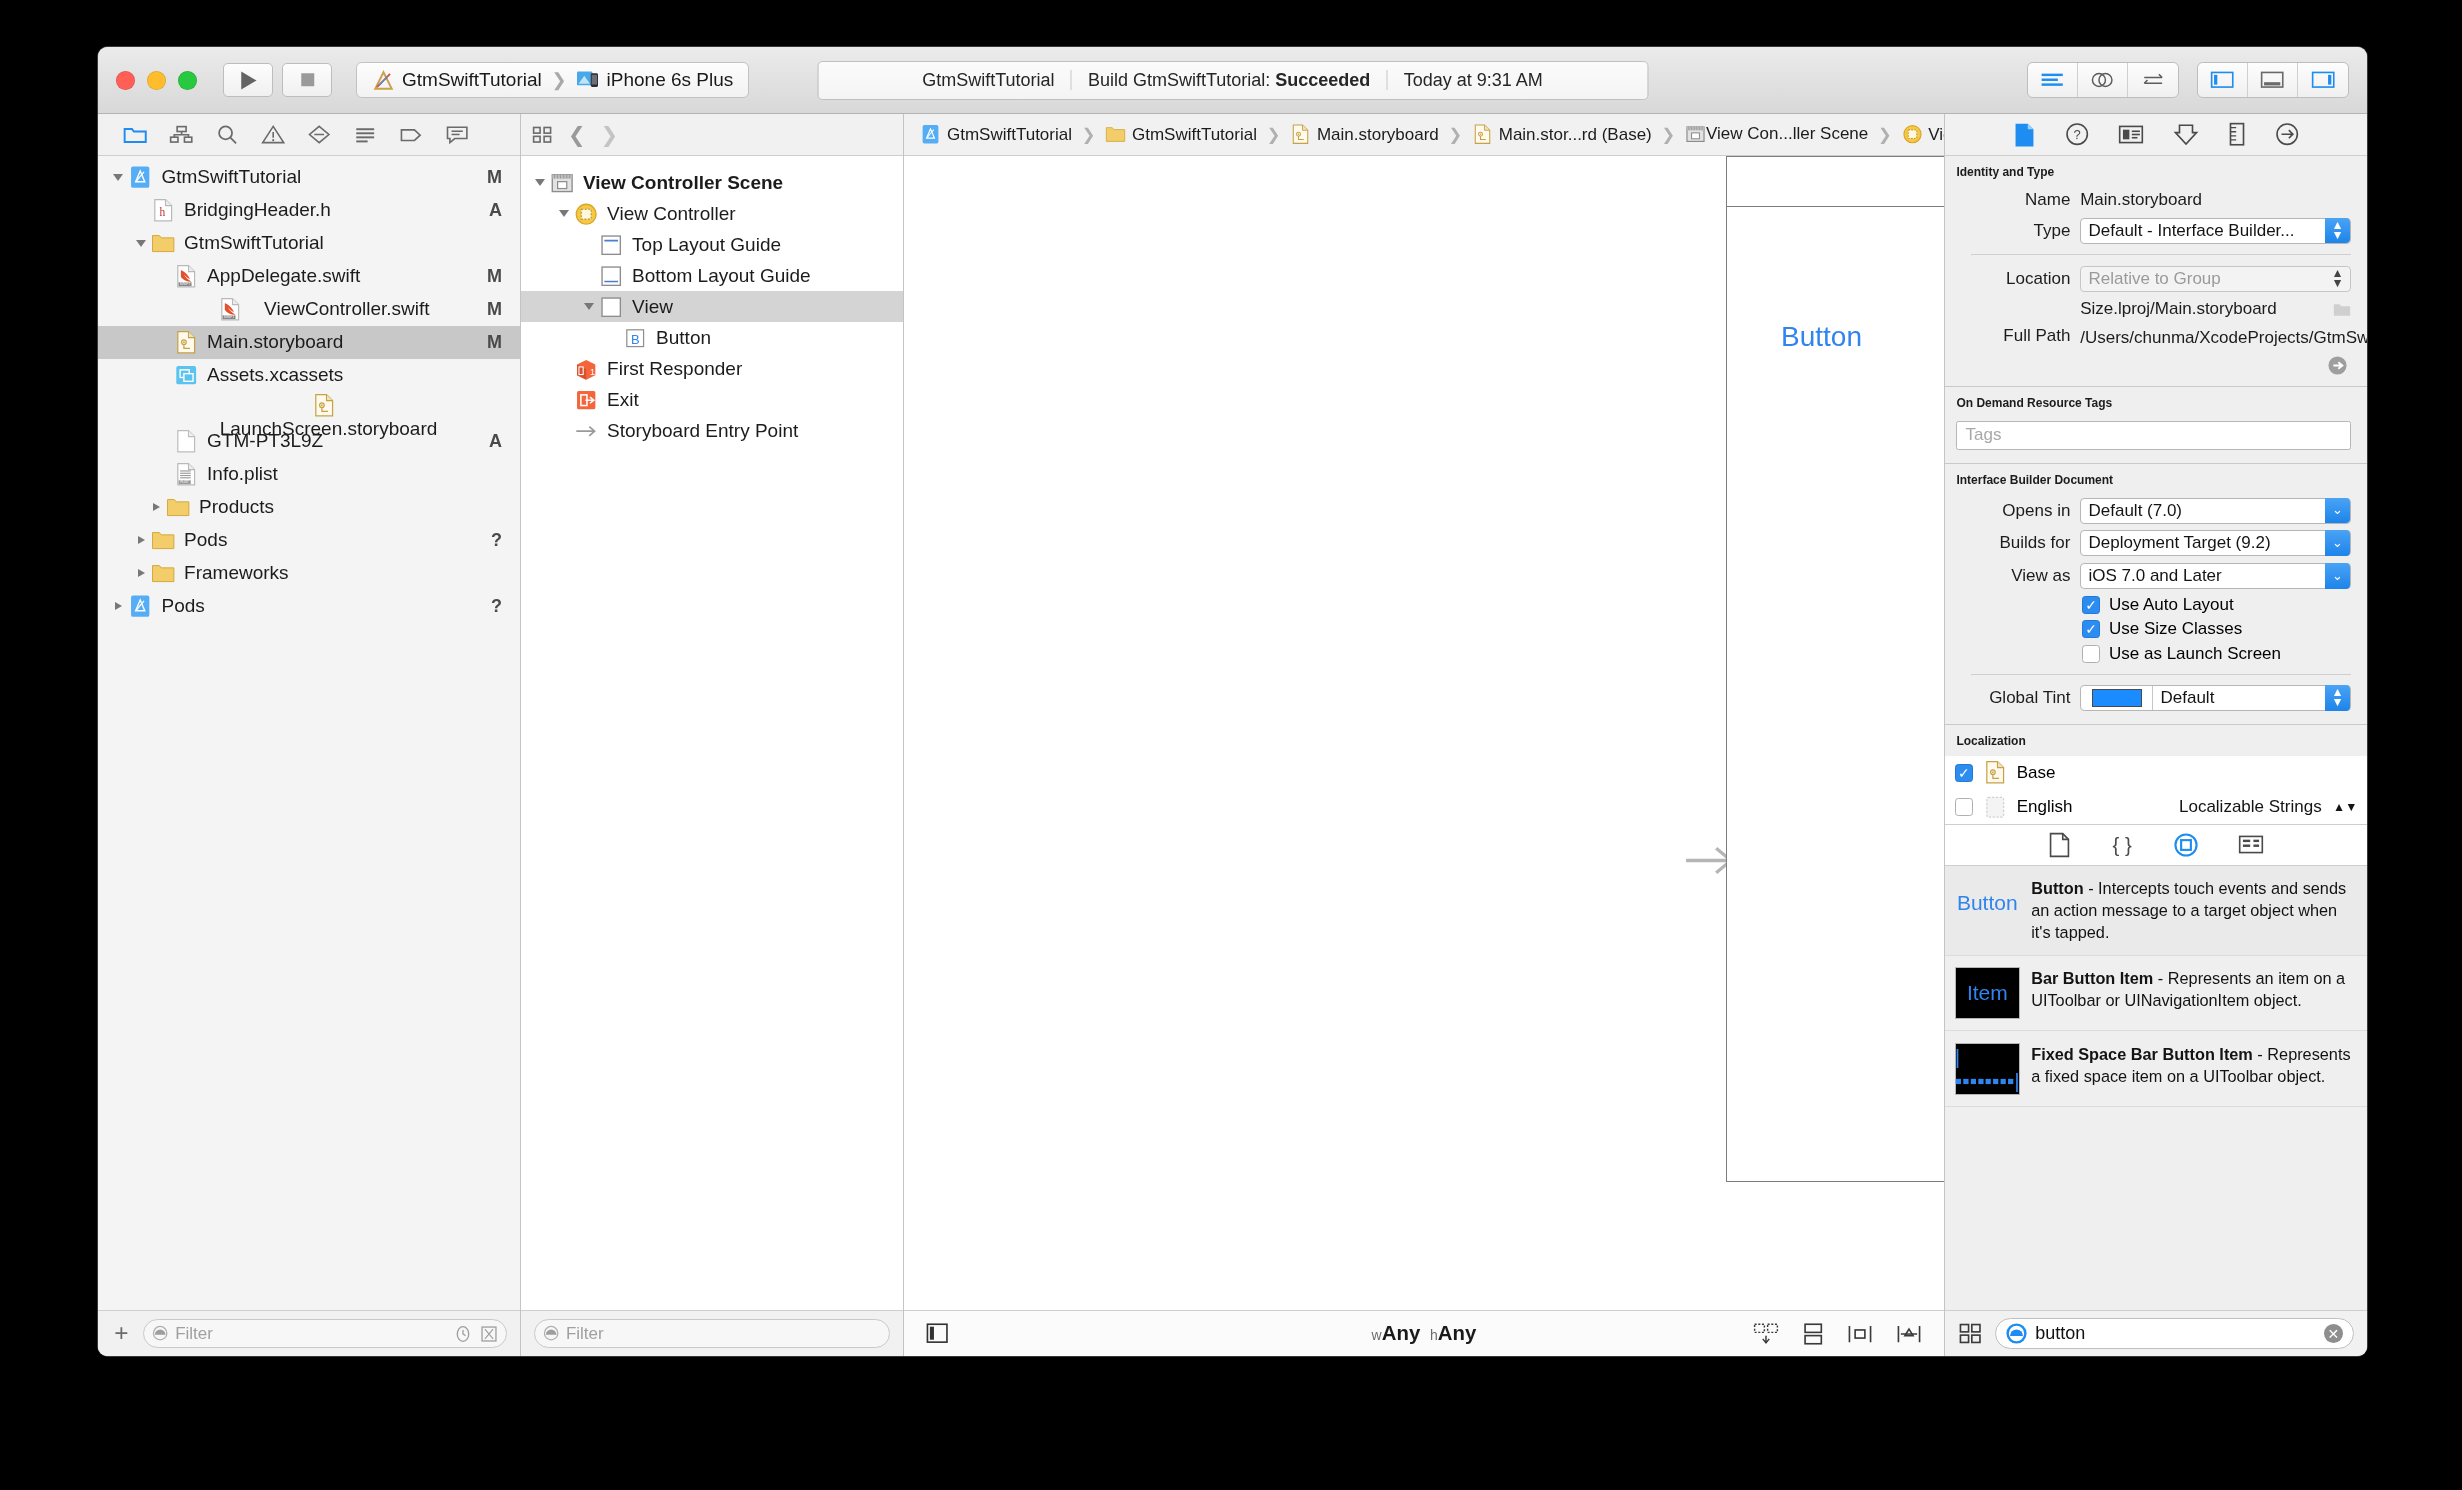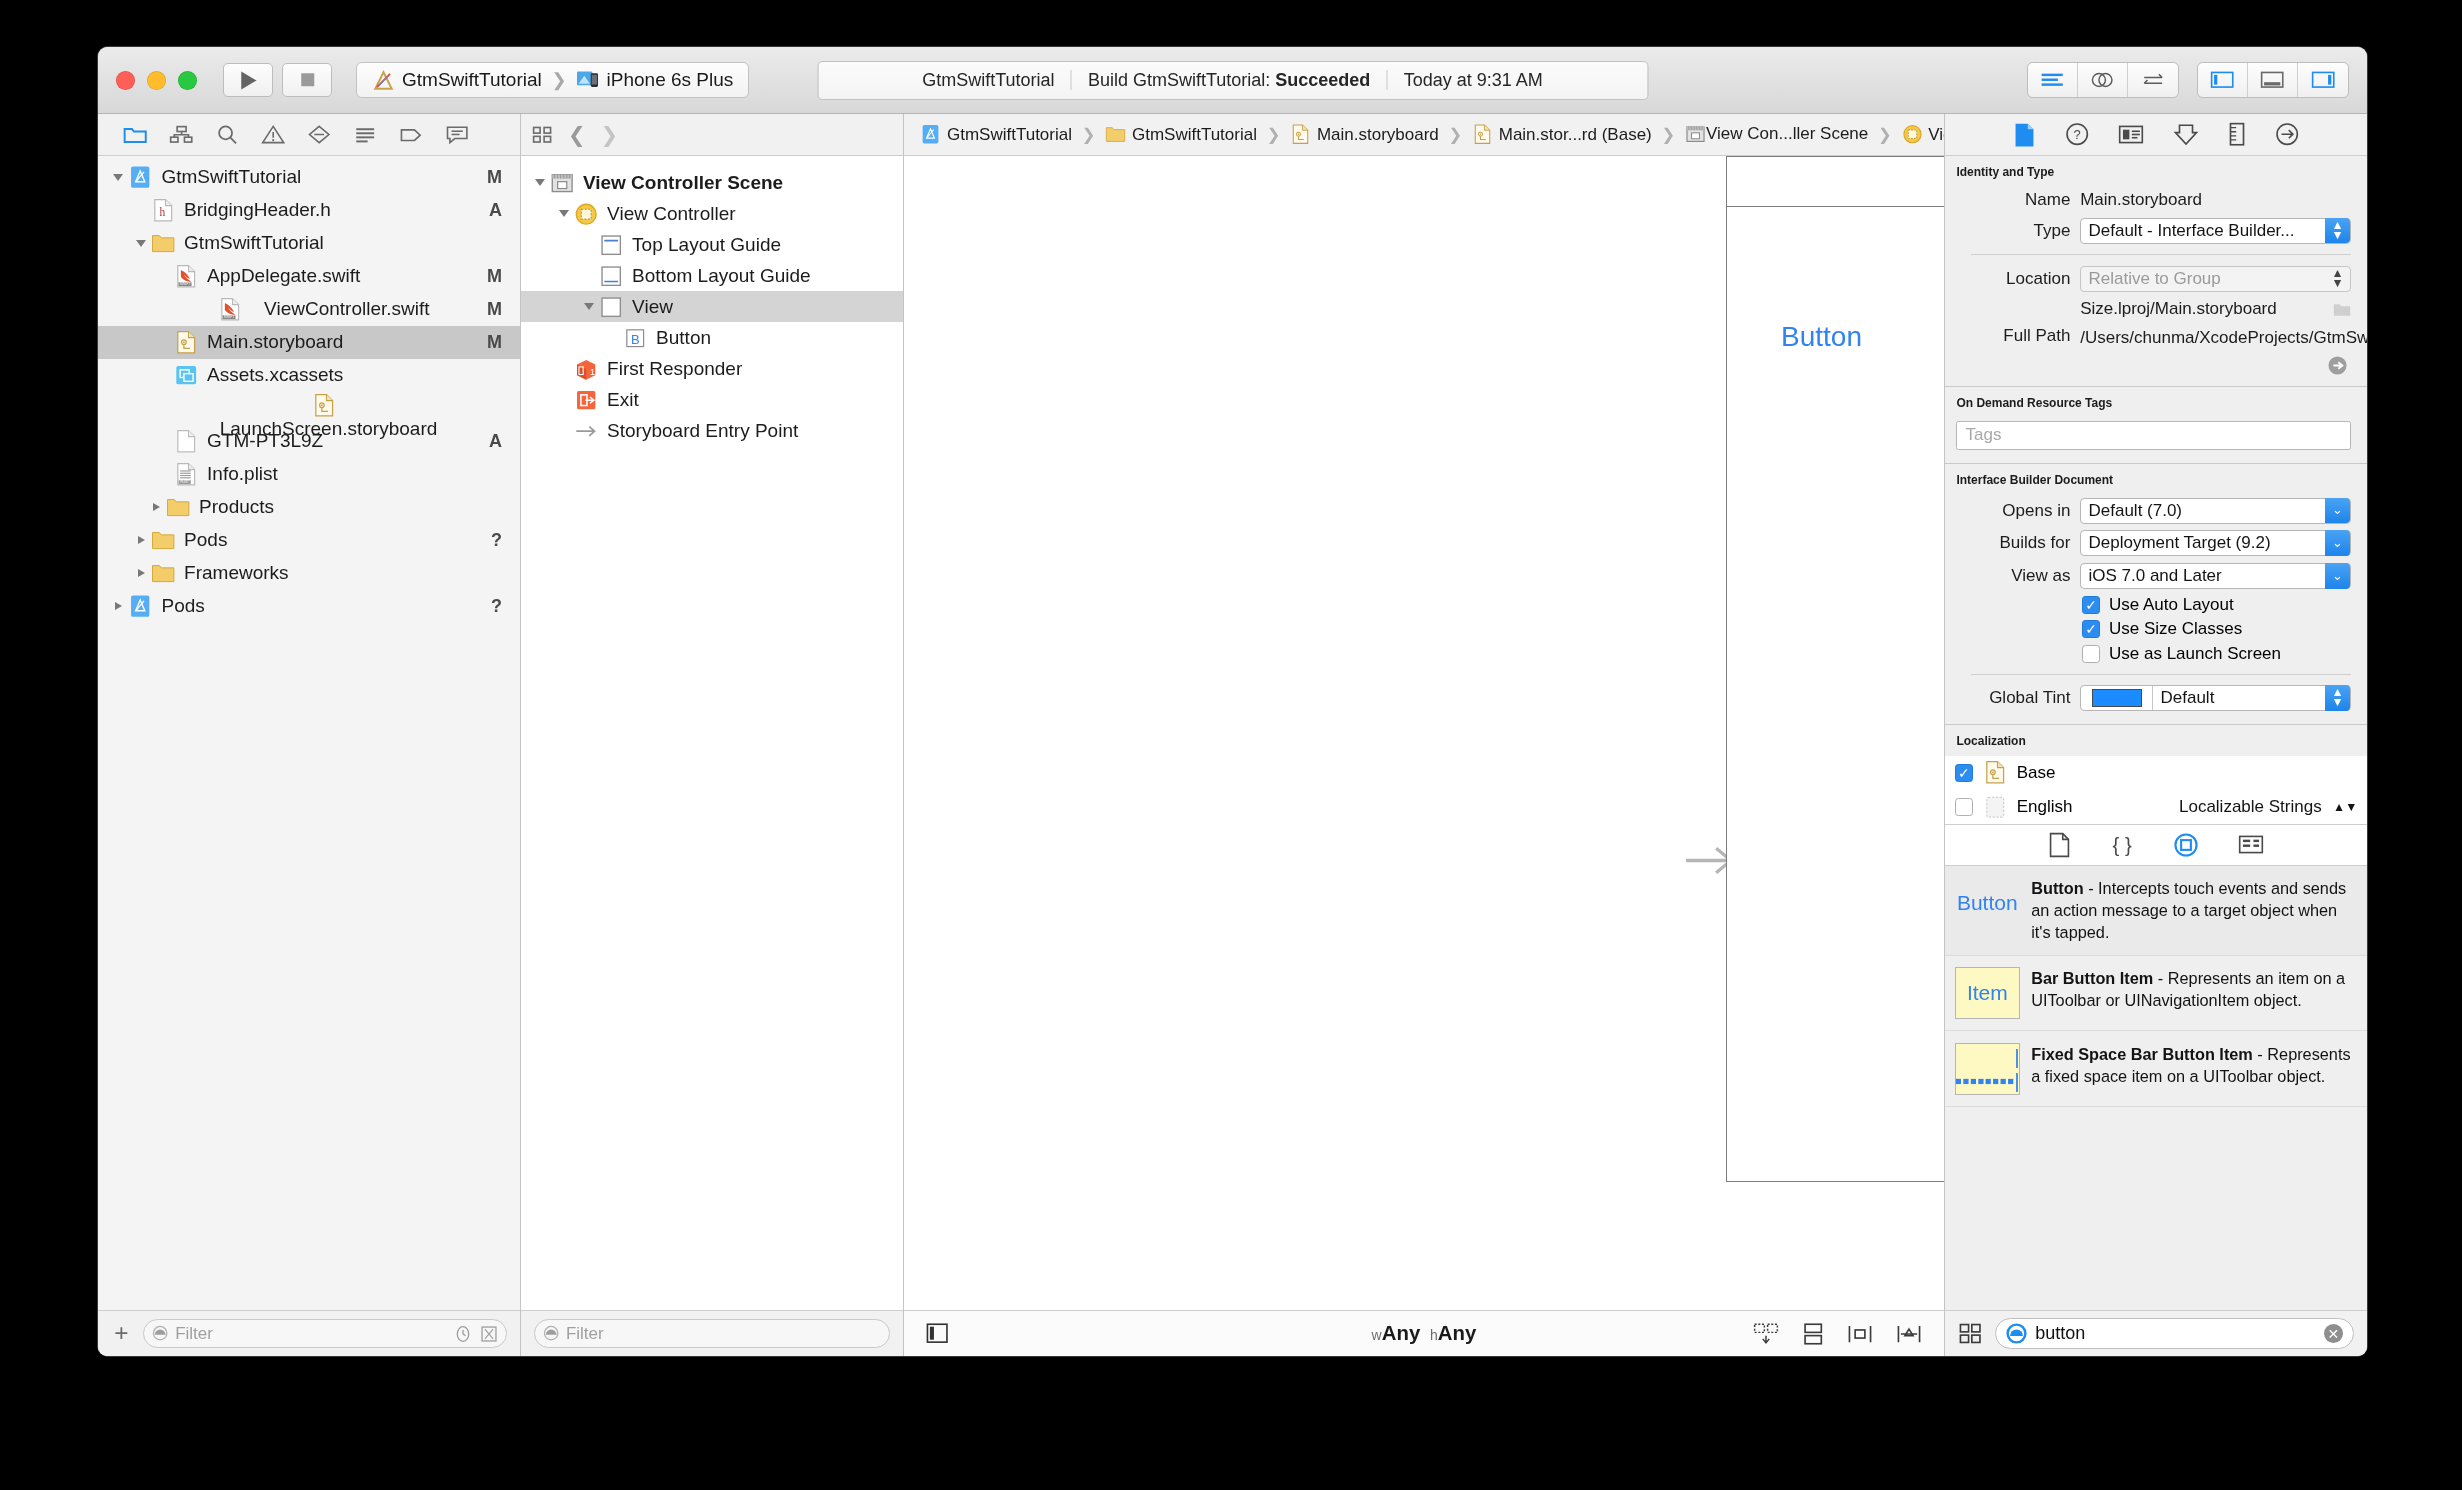--- a/index.html
+++ b/index.html
@@ -271,21 +271,21 @@
   .libitem {
     display: flex; gap: 11.4px; padding: 11.4px 11.4px 11.4px 9.8px;
     border-bottom: 0.8px solid #dcdcdc; align-items: flex-start;
   }
   .libitem.sel { background: #eaeaea; }
   .libthumb {
     width: 65px; height: 52px; flex: none;
     display: flex; align-items: center; justify-content: center;
     font-size: 21px; color: #2f84ef;
   }
-  .libthumb.box { border: 0.8px solid #b5b5b5; background: #fef9c3; text-align: right; }
+  .libthumb.box { border: 0.8px solid #b5b5b5; background: #000000; }
   .libtext { font-size: 16.3px; line-height: 1.35; color: #131313; }
   .libtext b { font-weight: bold; }
 
   .insp-footer {
     height: 46px; flex: none;
     border-top: 0.8px solid #cecece; background: #f1f1f1;
     display: flex; align-items: center; padding: 0 13px; gap: 13px;
   }
   .searchfield {
     flex: 1; height: 31px; background: #fff;

